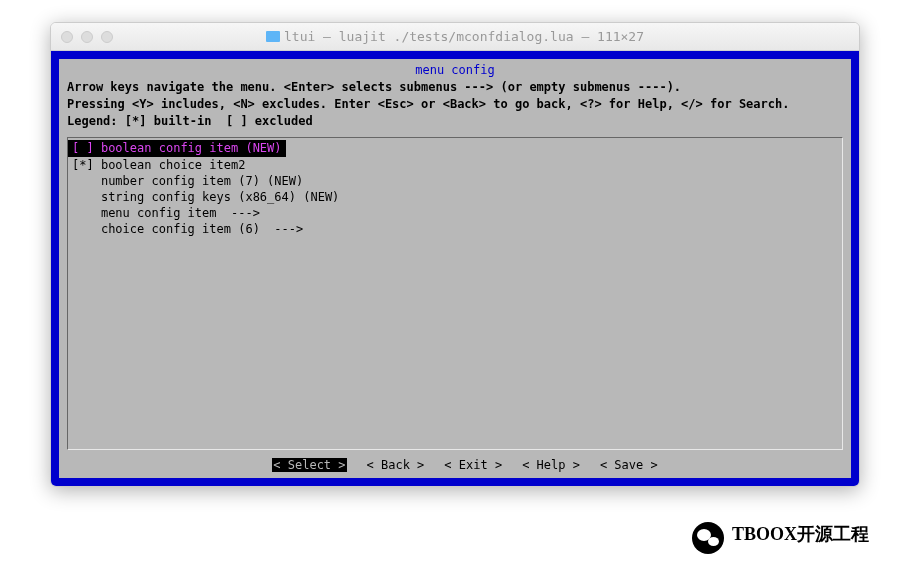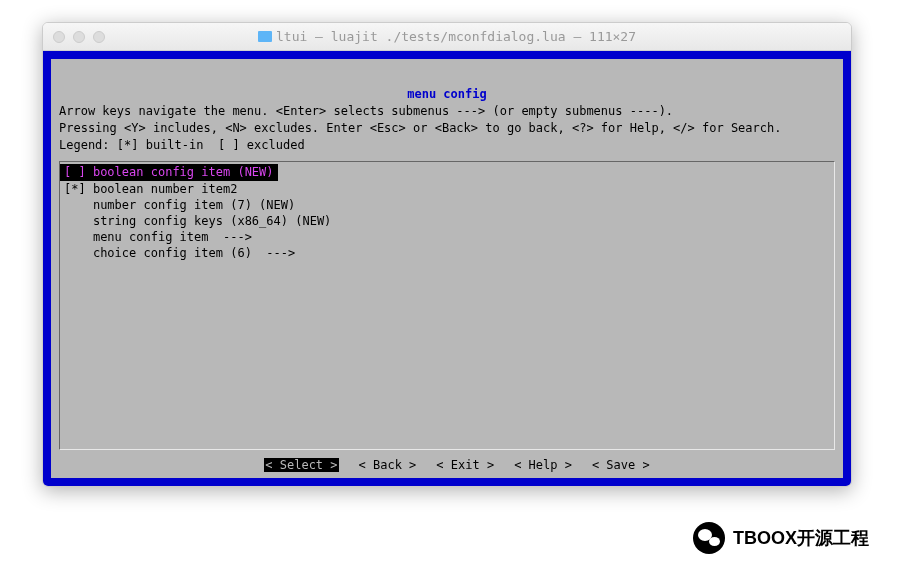--- a/index.html
+++ b/index.html
@@ -14,21 +14,21 @@
       background: #fff;
       width: 899px;
       height: 574px;
       position: relative;
       overflow: hidden;
     }
     
     .window {
       position: absolute;
       top: 22px;
-      left: 42px;
+      left: 50px;
       width: 810px;
       height: 465px;
       background: #fff;
       border: 1px solid #ccc;
       border-radius: 6px;
       box-shadow: 0 4px 20px rgba(0,0,0,0.3);
       overflow: hidden;
     }
     
     .titlebar {
@@ -87,30 +87,30 @@
       background: #b8b8b8;
       height: 100%;
       padding: 2px 6px;
       display: flex;
       flex-direction: column;
     }
     
     .dialog-title {
       text-align: center;
       color: #0000cd;
-      font-weight: bold;
+      font-weight: normal;
       padding: 2px 0;
-      margin-top: 24px;
     }
     
     .help-text {
       color: #000;
       line-height: 1.4;
       white-space: pre-wrap;
       padding: 0 2px 8px 2px;
+      font-weight: bold;
     }
     
     .menu-area {
       flex: 1;
       background: #b8b8b8;
       border-top: 1px solid #666;
       border-left: 1px solid #666;
       border-right: 1px solid #e8e8e8;
       border-bottom: 1px solid #e8e8e8;
       padding: 2px 0;
@@ -158,23 +158,23 @@
       background: #000;
       color: #b8b8b8;
       padding: 0 1px;
     }
     
     .watermark {
       position: absolute;
       bottom: 20px;
       right: 30px;
       display: flex;
-      align-items: center;
+      align-items: flex-start;
       gap: 8px;
-      font-family: Liberation Sans, sans-serif;
+      font-family: Liberation Serif, serif;
       font-size: 18px;
       font-weight: bold;
       color: #000;
     }
     
     .wechat-icon {
       width: 32px;
       height: 32px;
       background: #000;
       border-radius: 50%;
@@ -221,21 +221,21 @@
   </div>
 
   <div class="terminal-content">
     <div class="dialog-box">
       <div class="dialog-title">menu config</div>
       <div class="help-text">Arrow keys navigate the menu. &lt;Enter&gt; selects submenus ---&gt; (or empty submenus ----).
 Pressing &lt;Y&gt; includes, &lt;N&gt; excludes. Enter &lt;Esc&gt; or &lt;Back&gt; to go back, &lt;?&gt; for Help, &lt;/&gt; for Search. Legend: [*] built-in  [ ] excluded</div>
 
       <div class="menu-area">
         <div class="menu-item selected-wrap"><span class="menu-item selected"><span>[ ]</span> <span>boolean config item (NEW)</span></span></div>
-        <div class="menu-item"><span>[*]</span> <span>boolean number item2</span></div>
+        <div class="menu-item"><span>[*]</span> <span>boolean choice item2</span></div>
         <div class="menu-item"><span>   </span> <span>number config item (7) (NEW)</span></div>
         <div class="menu-item"><span>   </span> <span>string config keys (x86_64) (NEW)</span></div>
         <div class="menu-item"><span>   </span> <span>menu config item  ---&gt;</span></div>
         <div class="menu-item"><span>   </span> <span>choice config item (6)  ---&gt;</span></div>
       </div>
 
       <div class="button-bar">
         <span class="dialog-button active"><span class="bracket">&lt; Select &gt;</span></span>
         <span class="dialog-button">&lt; Back &gt;</span>
         <span class="dialog-button">&lt; Exit &gt;</span>

